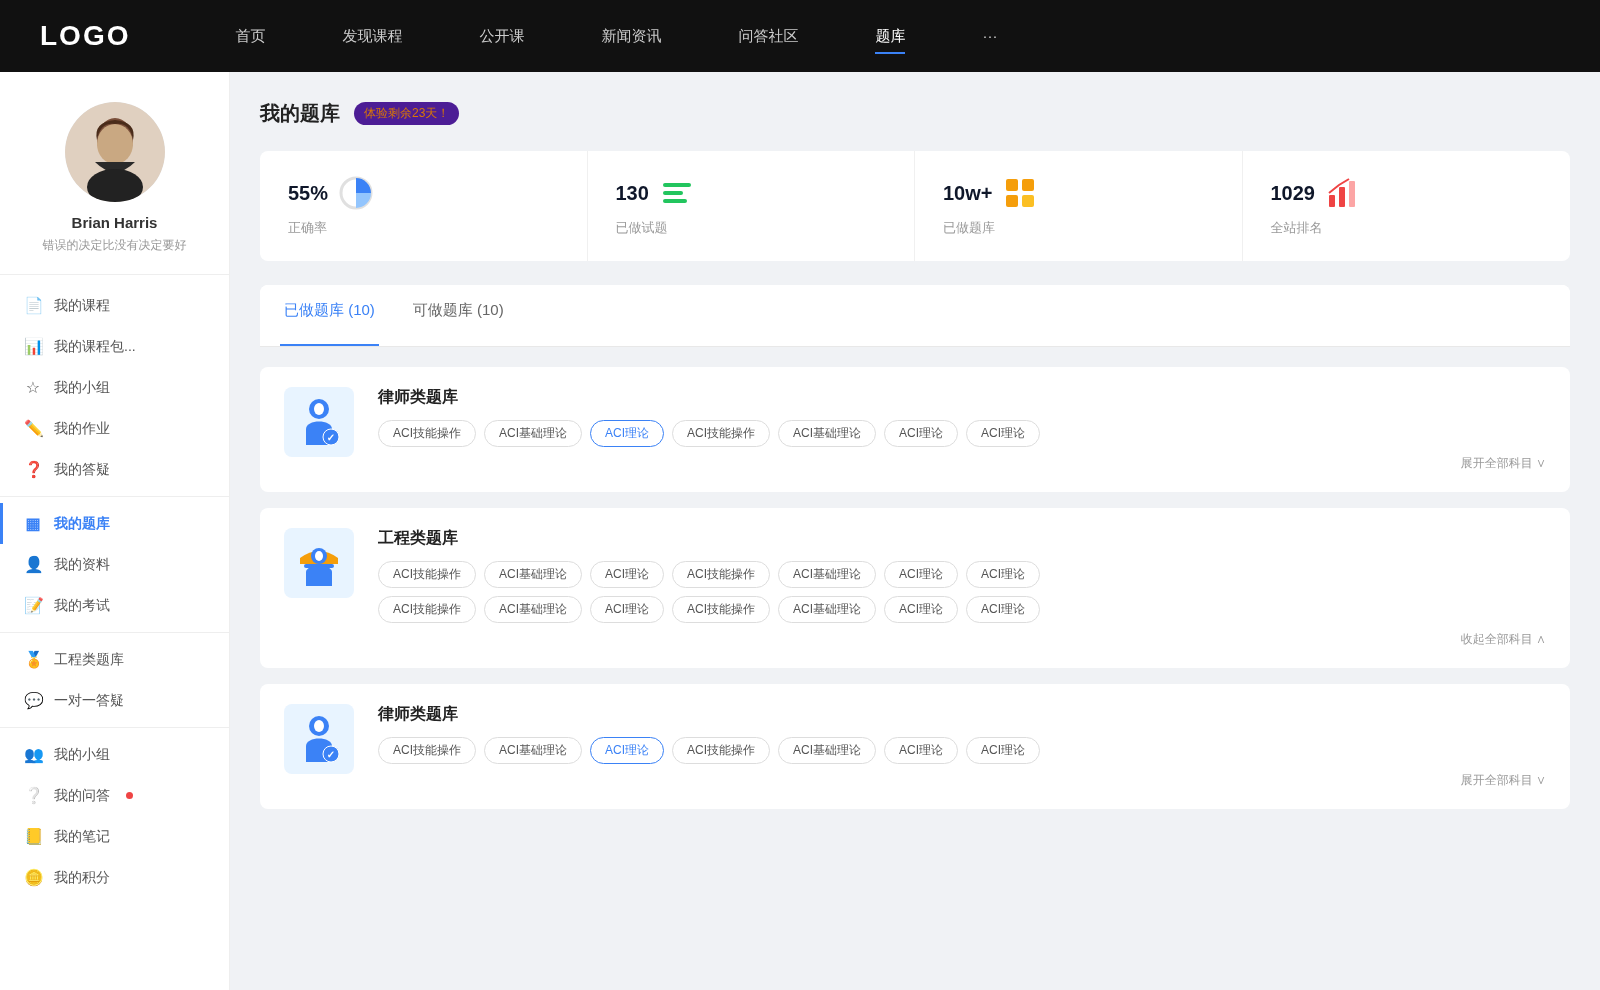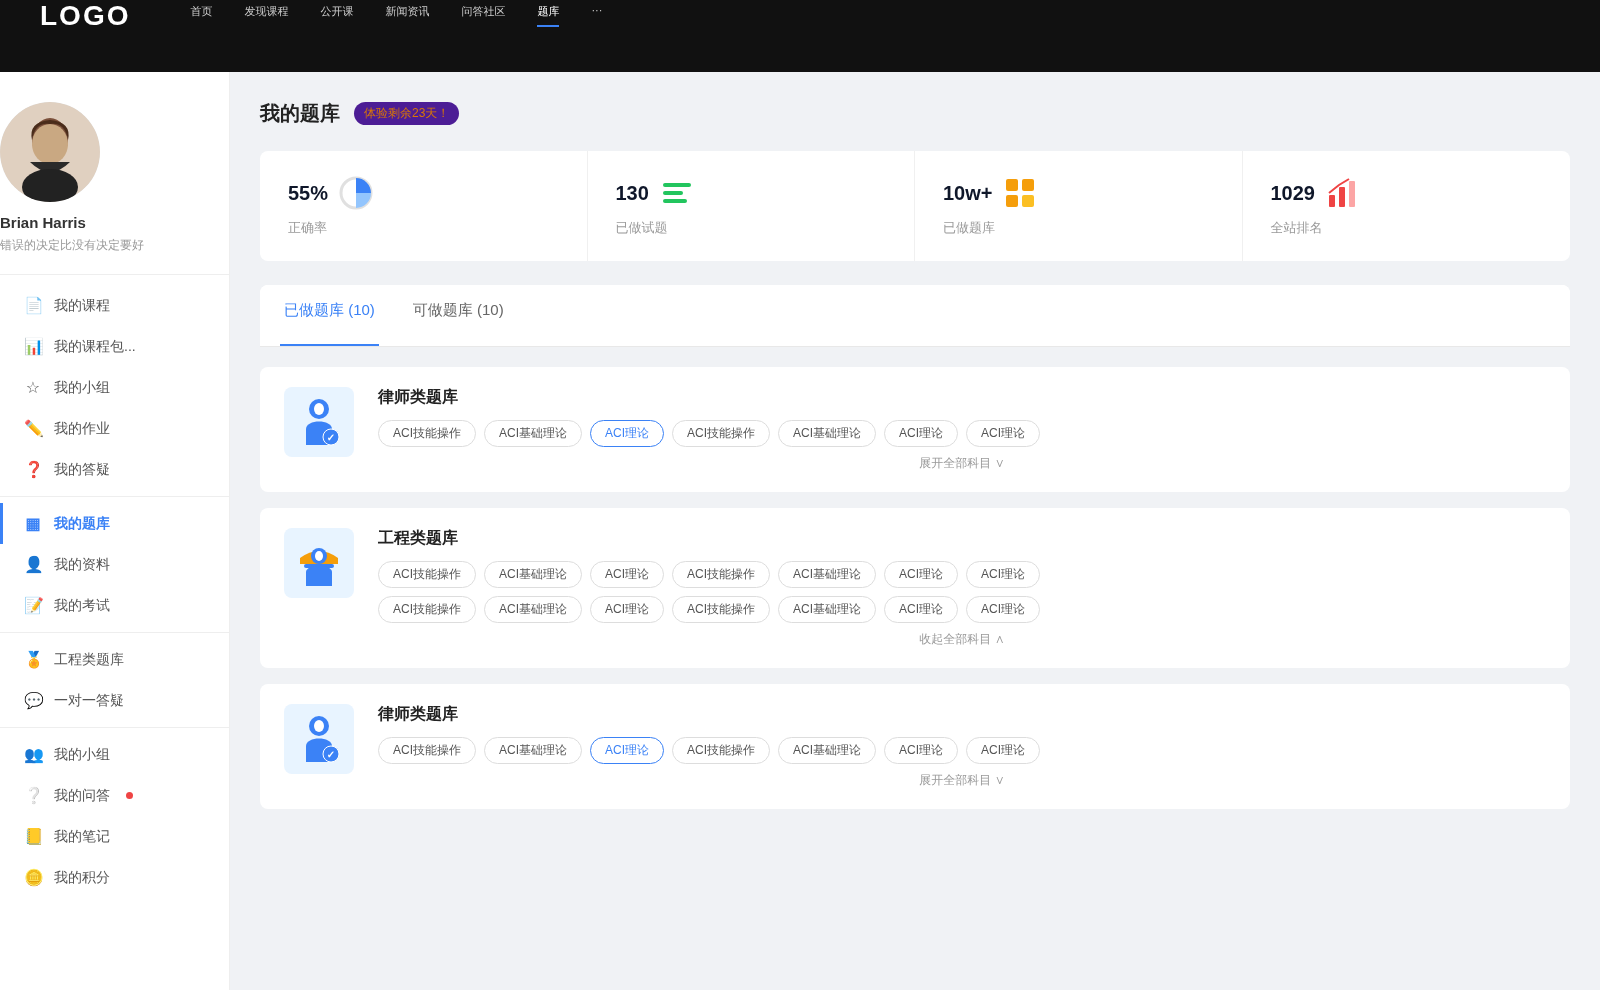--- a/index.html
+++ b/index.html
@@ -3,44 +3,45 @@
   <meta charset="utf-8">
   <style>
     * { box-sizing: border-box; margin: 0; padding: 0; }
     body { font-family: 'PingFang SC', 'Microsoft YaHei', sans-serif; background: #f0f2f5; min-height: 990px; }
 
     
     .navbar {
       background: #111;
       height: 72px;
       display: flex;
-      align-items: flex-start;
+      align-items: center;
       padding: 0 40px;
       position: fixed;
       top: 0; left: 0; right: 0;
       z-index: 100;
     }
     .navbar-logo {
       color: #fff;
       font-size: 28px;
       font-weight: bold;
       letter-spacing: 2px;
       margin-right: 60px;
     }
     .navbar-menu {
       display: flex;
       gap: 32px;
       flex: 1;
     }
     .navbar-menu-item {
       color: #ccc;
-      font-size: 11px;
+      font-size: 15px;
       cursor: pointer;
       padding: 4px 0;
       position: relative;
+      margin-left: 45px;
     }
     .navbar-menu-item.active {
       color: #fff;
     }
     .navbar-menu-item.active::after {
       content: '';
       position: absolute;
       bottom: -4px;
       left: 0; right: 0;
       height: 2px;
@@ -87,20 +88,21 @@
       width: 230px;
       background: #fff;
       flex-shrink: 0;
       min-height: calc(990px - 72px);
       padding: 30px 0 20px;
       border-right: 1px solid #eee;
     }
     .profile-section {
       display: flex;
       flex-direction: column;
+      align-items: center;
       padding-bottom: 20px;
       border-bottom: 1px solid #eee;
       margin-bottom: 10px;
     }
     .avatar-wrap {
       width: 100px; height: 100px;
       border-radius: 50%;
       overflow: hidden;
       background: #e0e0e0;
       margin-bottom: 12px;
@@ -289,21 +291,21 @@
       color: #555;
       cursor: pointer;
       background: #fff;
     }
     .tag.active-tag {
       border: 1px solid #3b82f6;
       color: #3b82f6;
       background: #fff;
     }
     .expand-link {
-      text-align: center;
+      text-align: right;
       font-size: 12px;
       color: #999;
       cursor: pointer;
       margin-top: 4px;
     }
   </style>
 </head>
 <body>
 
 <nav class="navbar">

